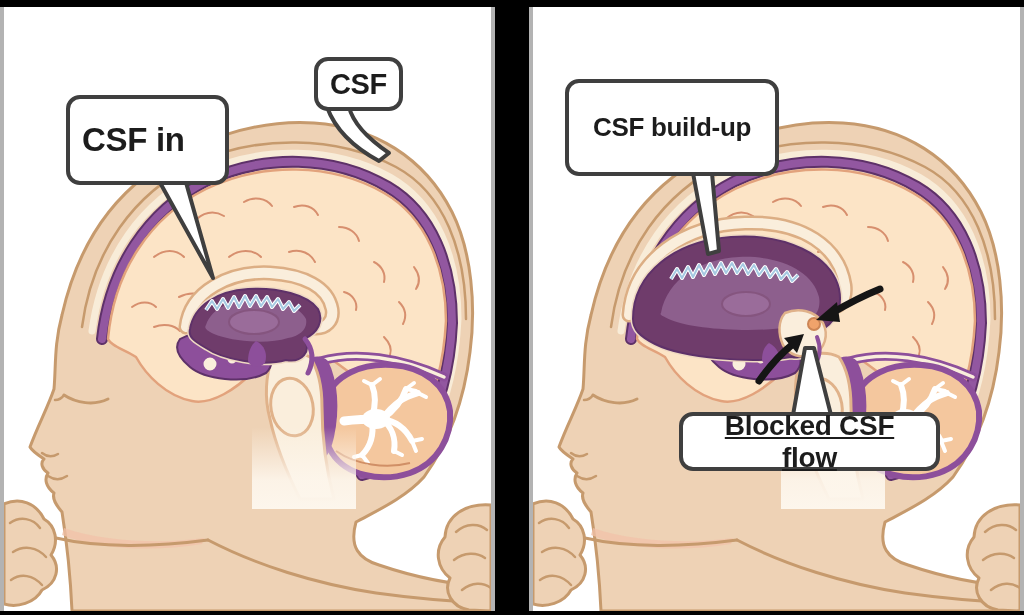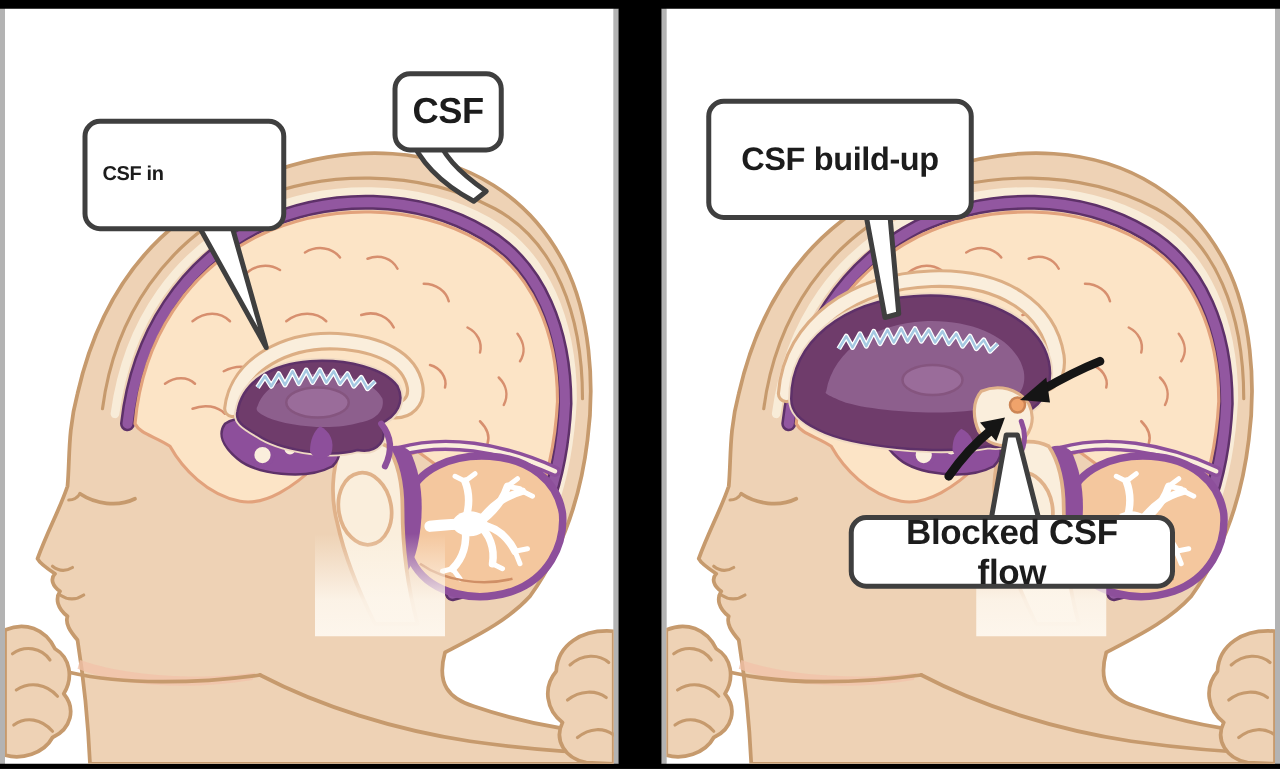--- a/index.html
+++ b/index.html
@@ -5,24 +5,24 @@
   html,body{margin:0;padding:0;background:#222;}
   #stage{position:relative;width:1024px;height:615px;background:#000;overflow:hidden;
          font-family:"Liberation Sans",sans-serif;}
   .graystrip{position:absolute;background:#b3b3b3;}
   .panel{position:absolute;top:7px;width:487px;height:604px;background:#ffffff;overflow:hidden;}
   .panel svg{position:absolute;left:0;top:0;width:487px;height:604px;}
   .callout{position:absolute;background:#fff;border:4px solid #3f3f3f;border-radius:14px;
            box-sizing:border-box;color:#1c1c1c;font-weight:700;letter-spacing:-0.3px;
            display:flex;flex-direction:column;justify-content:center;z-index:5;}
   .callout .cline{display:block;}
-  #co-vent{left:62px;top:88px;width:163px;height:90px;font-size:16px;line-height:1.18;padding:6px 12px;}
-  #co-csf{left:310px;top:50px;width:89px;height:65px;font-size:29px;align-items:center;padding:2px 4px;}
+  #co-vent{left:62px;top:88px;width:163px;height:90px;font-size:33px;line-height:1.18;padding:6px 12px;}
+  #co-csf{left:310px;top:50px;width:89px;height:54px;font-size:29px;align-items:center;padding:2px 4px;}
   #co-buildup{left:32px;top:72px;width:214px;height:97px;font-size:26px;line-height:1.2;padding:6px 14px;}
-  #co-blocked{left:146px;top:405px;width:261px;height:59px;font-size:28px;align-items:center;padding:2px 20px;}
+  #co-blocked{left:146px;top:405px;width:261px;height:59px;font-size:28px;align-items:center;padding:2px 20px;text-decoration:underline;}
   
   .skin{fill:#eed2b5;stroke:#c69a6d;stroke-width:3;stroke-linejoin:round;}
   .ln{fill:none;stroke:#c69a6d;stroke-width:3;stroke-linecap:round;}
   .ln2{fill:none;stroke:#c69a6d;stroke-width:2.5;stroke-linecap:round;}
   .sulci{fill:none;stroke:#d78f6e;stroke-width:2;stroke-linecap:round;}
   .tail{fill:#ffffff;stroke:#3f3f3f;stroke-width:4;stroke-linejoin:round;}
   .arrow{fill:none;stroke:#151515;stroke-width:7;stroke-linecap:round;}
 </style>
 </head>
 <body>

